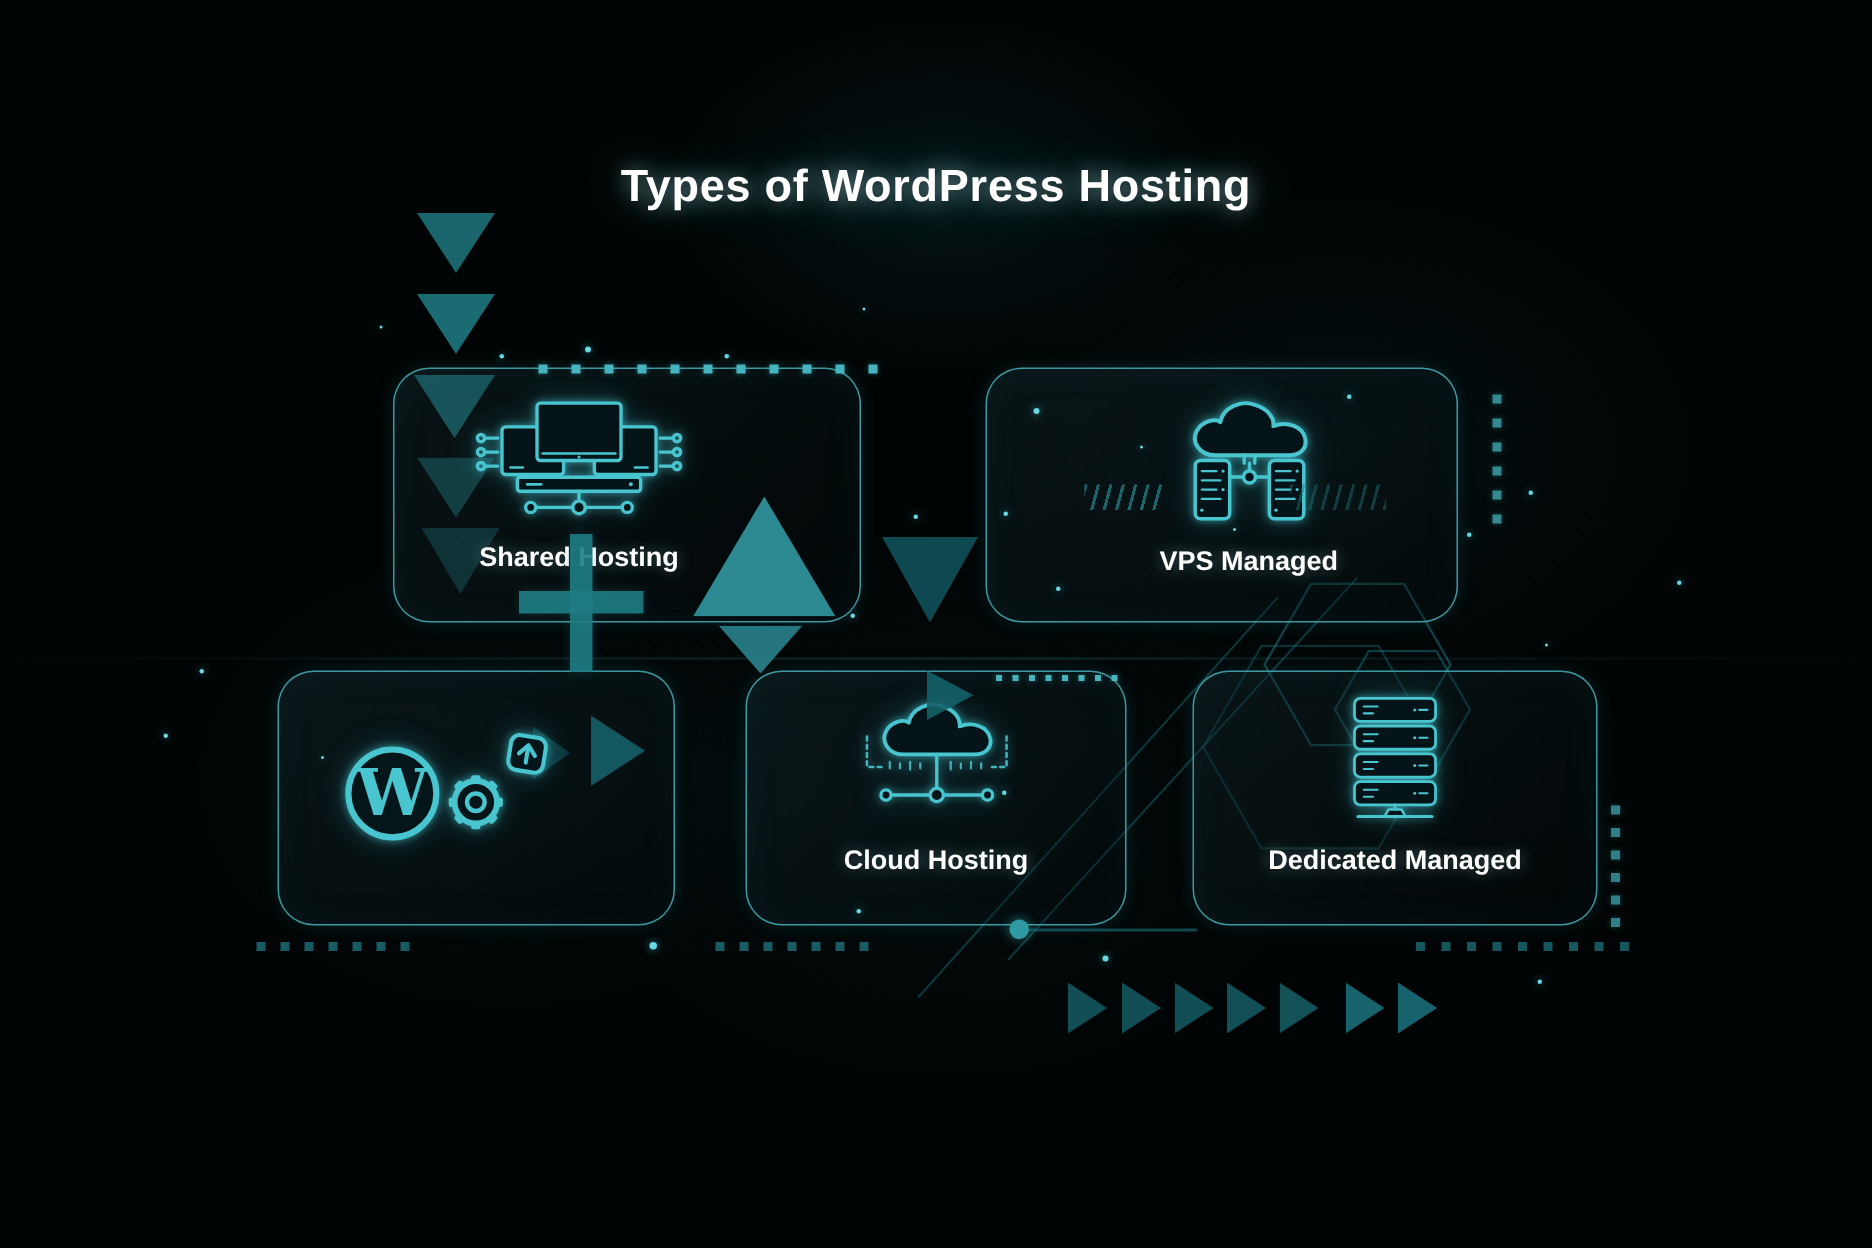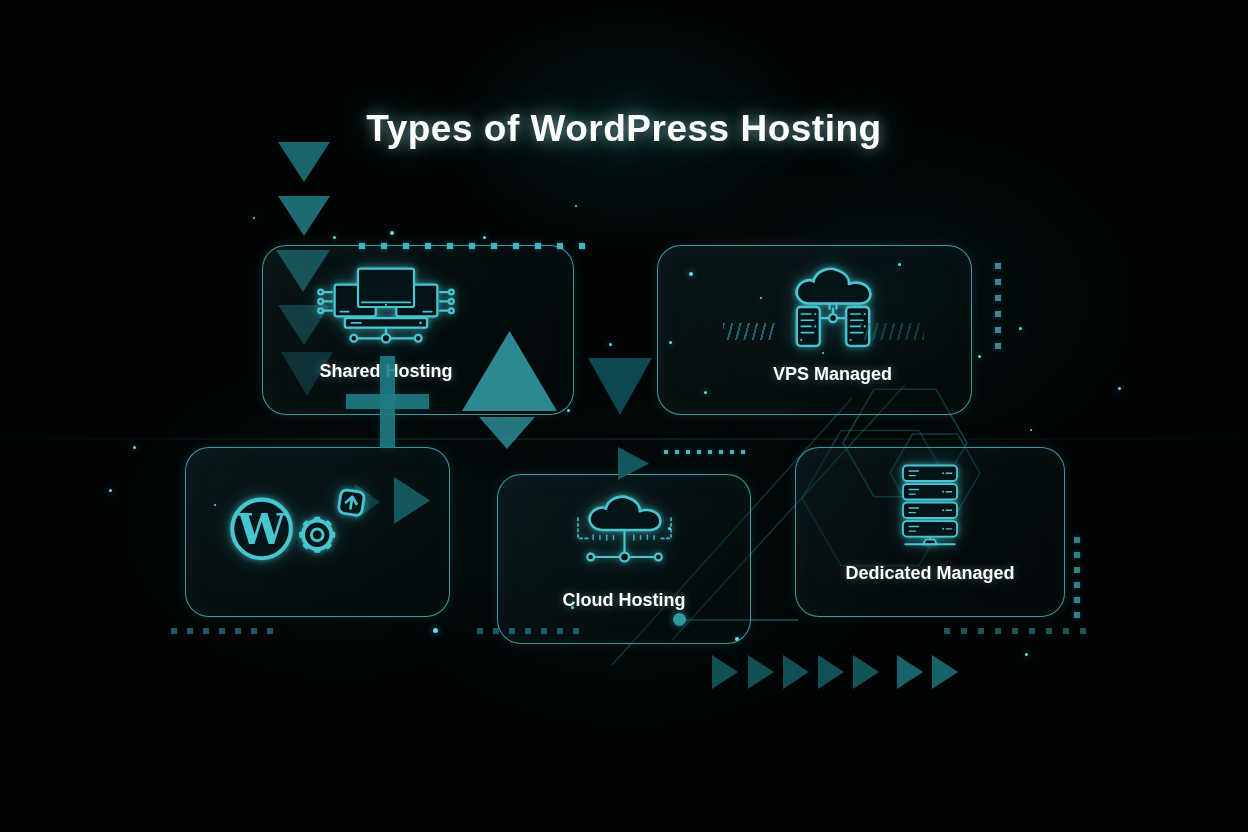--- a/index.html
+++ b/index.html
@@ -10,33 +10,33 @@
       radial-gradient(260px 170px at 630px 130px, rgba(60,170,185,0.10), transparent 70%),
       radial-gradient(340px 240px at 890px 300px, rgba(30,115,130,0.09), transparent 72%),
       radial-gradient(300px 220px at 340px 520px, rgba(28,110,125,0.08), transparent 72%),
       radial-gradient(360px 260px at 630px 540px, rgba(24,100,115,0.08), transparent 72%),
       #010404;
   }
   .abs{position:absolute;}
   
   .title{
     left:0;top:108px;width:100%;text-align:center;z-index:6;
-    font-size:37px;font-weight:700;color:#ffffff;letter-spacing:.5px;
+    font-size:30px;font-weight:700;color:#ffffff;letter-spacing:.5px;
     text-shadow:0 0 14px rgba(185,242,250,.55),0 0 36px rgba(90,205,218,.42),0 2px 4px rgba(0,0,0,.8);
   }
   
   .card{
     z-index:2;border:1.5px solid rgba(73,178,188,.85);border-radius:24px;
     background:linear-gradient(140deg, rgba(22,44,49,.42), rgba(6,14,16,.28));
     box-shadow:0 0 12px rgba(45,150,160,.18), inset 0 0 26px rgba(40,130,140,.07);
   }
   .card-shared{left:262px;top:245px;width:310px;height:168px;}
   .card-vps{left:657px;top:245px;width:313px;height:168px;}
   .card-managed{left:185px;top:447px;width:263px;height:168px;}
-  .card-cloud{left:497px;top:447px;width:252px;height:168px;margin-top:27px;}
+  .card-cloud{left:497px;top:447px;width:252px;height:168px;}
   .card-dedicated{left:795px;top:447px;width:268px;height:168px;}
   .card-content{
     position:absolute;inset:0;z-index:3;display:flex;flex-direction:column;
     align-items:center;justify-content:center;gap:10px;padding-bottom:12px;
   }
   .card-shared .card-content{padding-right:64px;}
   .card-vps .card-content{padding-left:36px;}
   .card-managed .card-content{padding-right:24px;padding-bottom:10px;gap:8px;}
   .card-cloud .card-content,.card-dedicated .card-content{padding-bottom:14px;}
   .card-label{

